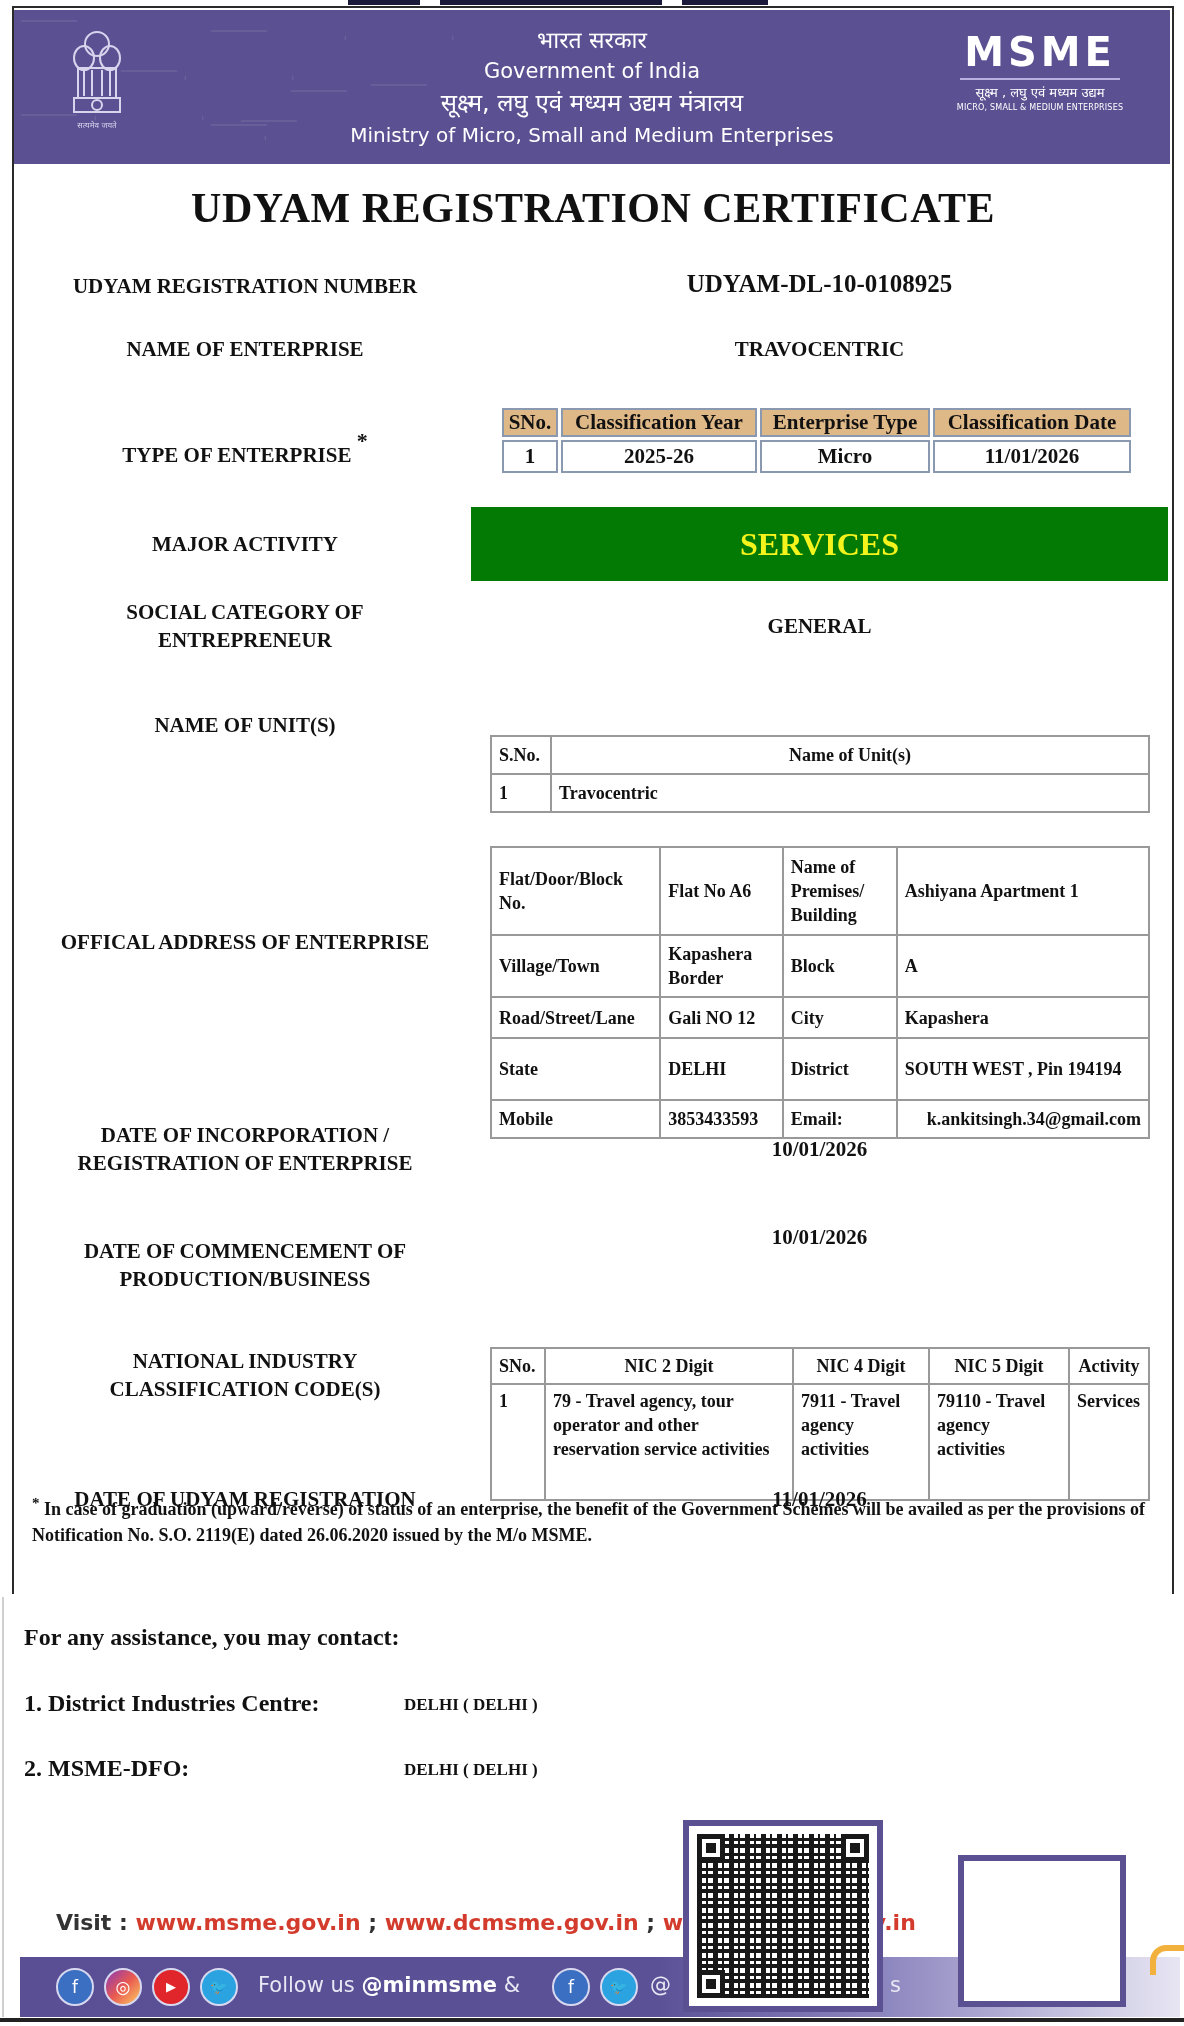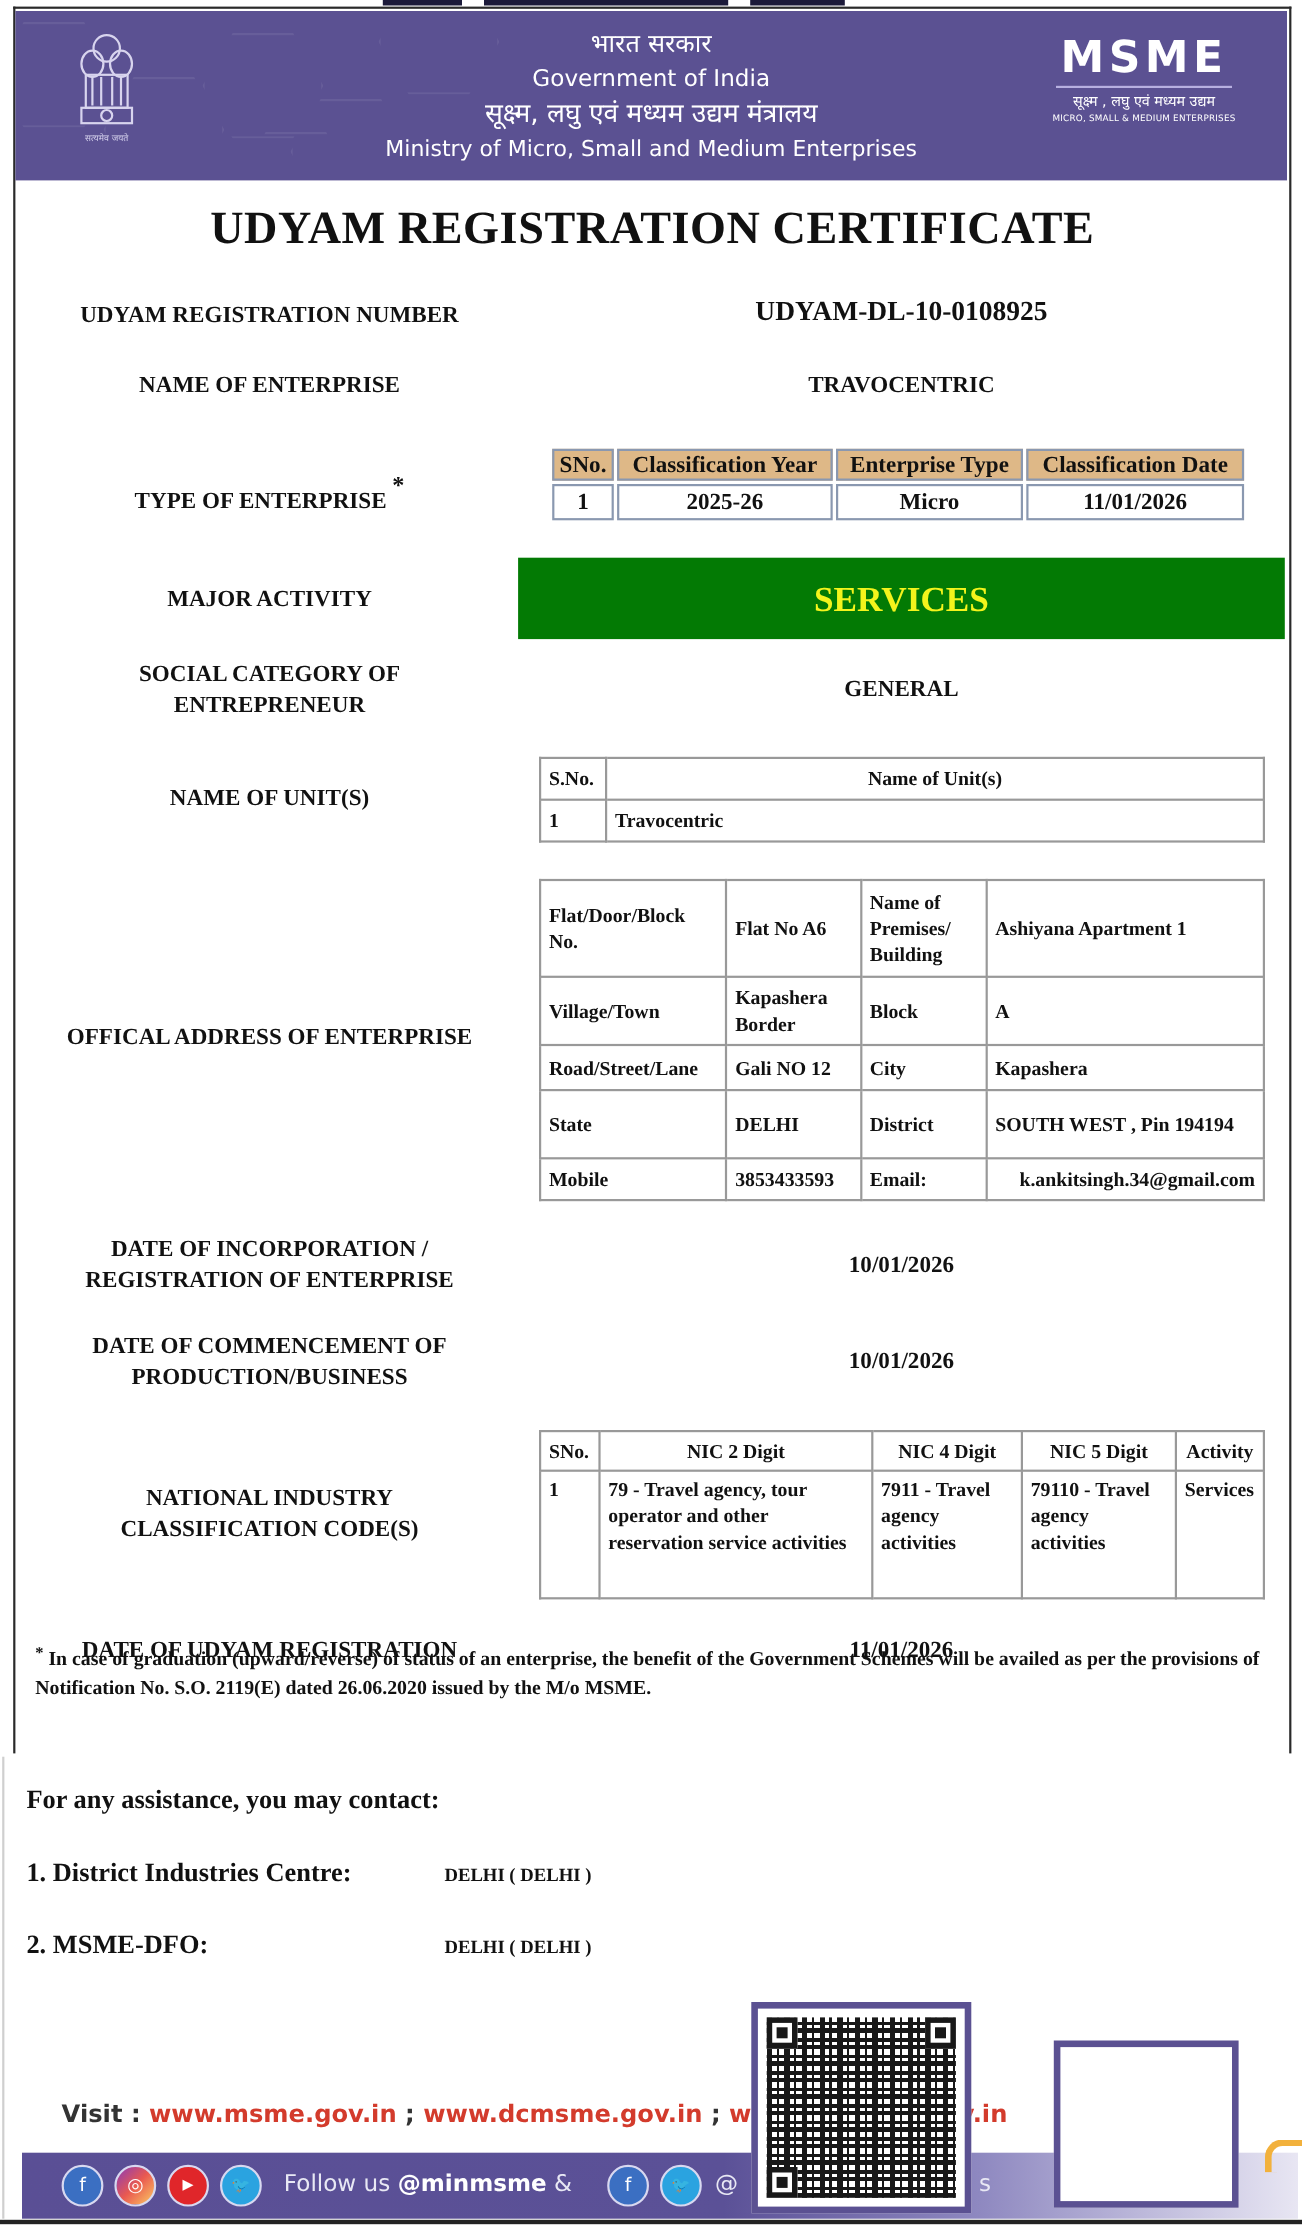--- a/index.html
+++ b/index.html
@@ -32,21 +32,21 @@
   sup.ast { font-size: 22px; position: relative; top: -6px; }
 
   table { border-collapse: separate; border-spacing: 3px; }
   .type-tbl { position: absolute; left: 499px; top: 405px; }
   .type-tbl th, .type-tbl td { border: 2px solid #8a98b0; font-size: 21px; font-weight: bold; text-align: center; padding: 0 4px; white-space: nowrap; }
   .type-tbl th { background: #deb887; height: 29px; }
   .type-tbl td { height: 33px; background: #fff; }
 
   .green { position: absolute; left: 471px; top: 507px; width: 697px; height: 74px; background: #037a04; color: #f4f41c; font-weight: bold; font-size: 32px; text-align: center; line-height: 74px; }
 
-  .grid { position: absolute; border-collapse: collapse; border: 2px solid #a16207; }
+  .grid { position: absolute; border-collapse: collapse; border: 2px solid #a16207; margin-top: 47px; }
   .grid td, .grid th { border: 2px solid #999; font-size: 18px; font-weight: bold; padding: 4px 7px; vertical-align: middle; text-align: left; line-height: 24px; }
   .unit-tbl { left: 490px; top: 688px; width: 660px; }
   .unit-tbl th, .unit-tbl td { height: 38px; }
   .unit-tbl th.center { text-align: center; }
   .addr-tbl { left: 490px; top: 799px; width: 660px; }
   .nic-tbl { left: 490px; top: 1300px; width: 660px; }
   .nic-tbl th { text-align: center; height: 36px; }
   .nic-tbl td { vertical-align: top; height: 116px; }
 
   .footnote { position: absolute; left: 32px; width: 1130px; top: 1490px; font-weight: bold; font-size: 18px; line-height: 26px; }
@@ -210,21 +210,21 @@
   </tr>
 </tbody>
   </table>
 
 <div class="lbl" style="top:1121px;">
   <div>DATE OF INCORPORATION /</div>
   <div>REGISTRATION OF ENTERPRISE</div>
 </div>
 <div class="val" style="top:1135px;">10/01/2026</div>
 
-<div class="lbl" style="top:1209px;">
+<div class="lbl" style="top:1237px;">
   <div>DATE OF COMMENCEMENT OF</div>
   <div>PRODUCTION/BUSINESS</div>
 </div>
 <div class="val" style="top:1223px;">10/01/2026</div>
 
 <div class="lbl" style="top:1347px;">
   <div>NATIONAL INDUSTRY</div>
   <div>CLASSIFICATION CODE(S)</div>
 </div>
 <table class="grid nic-tbl">

